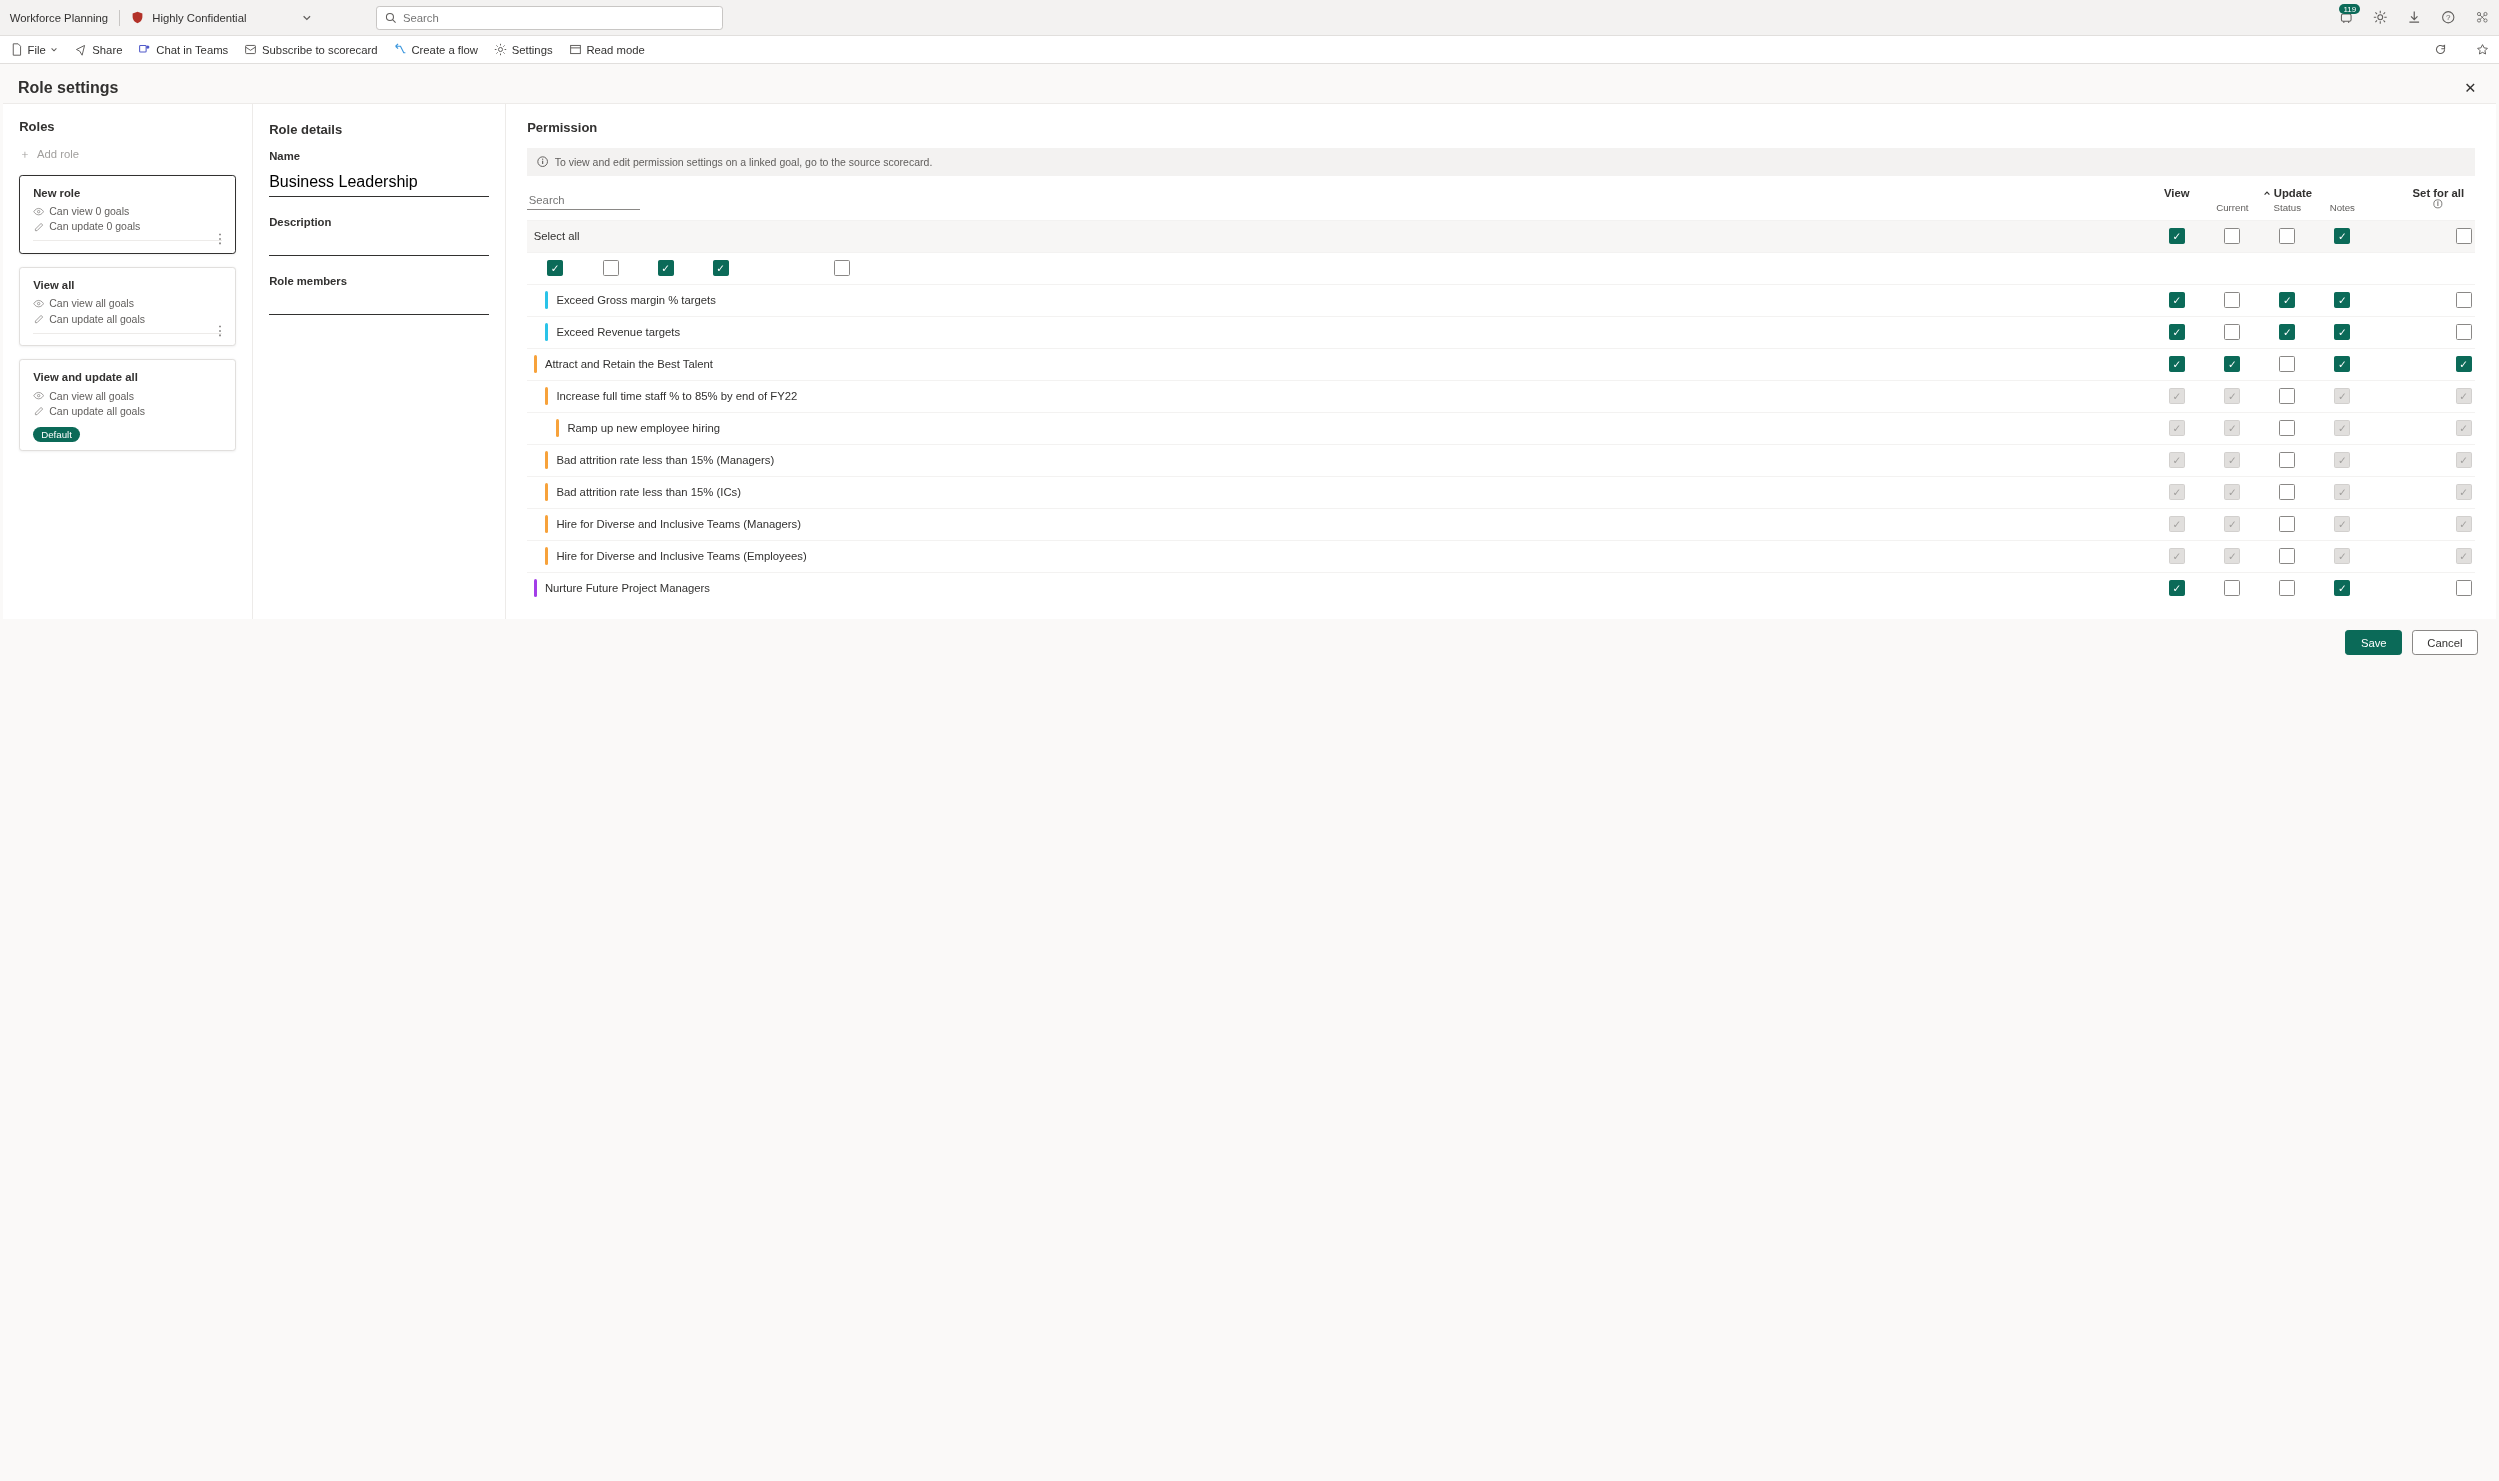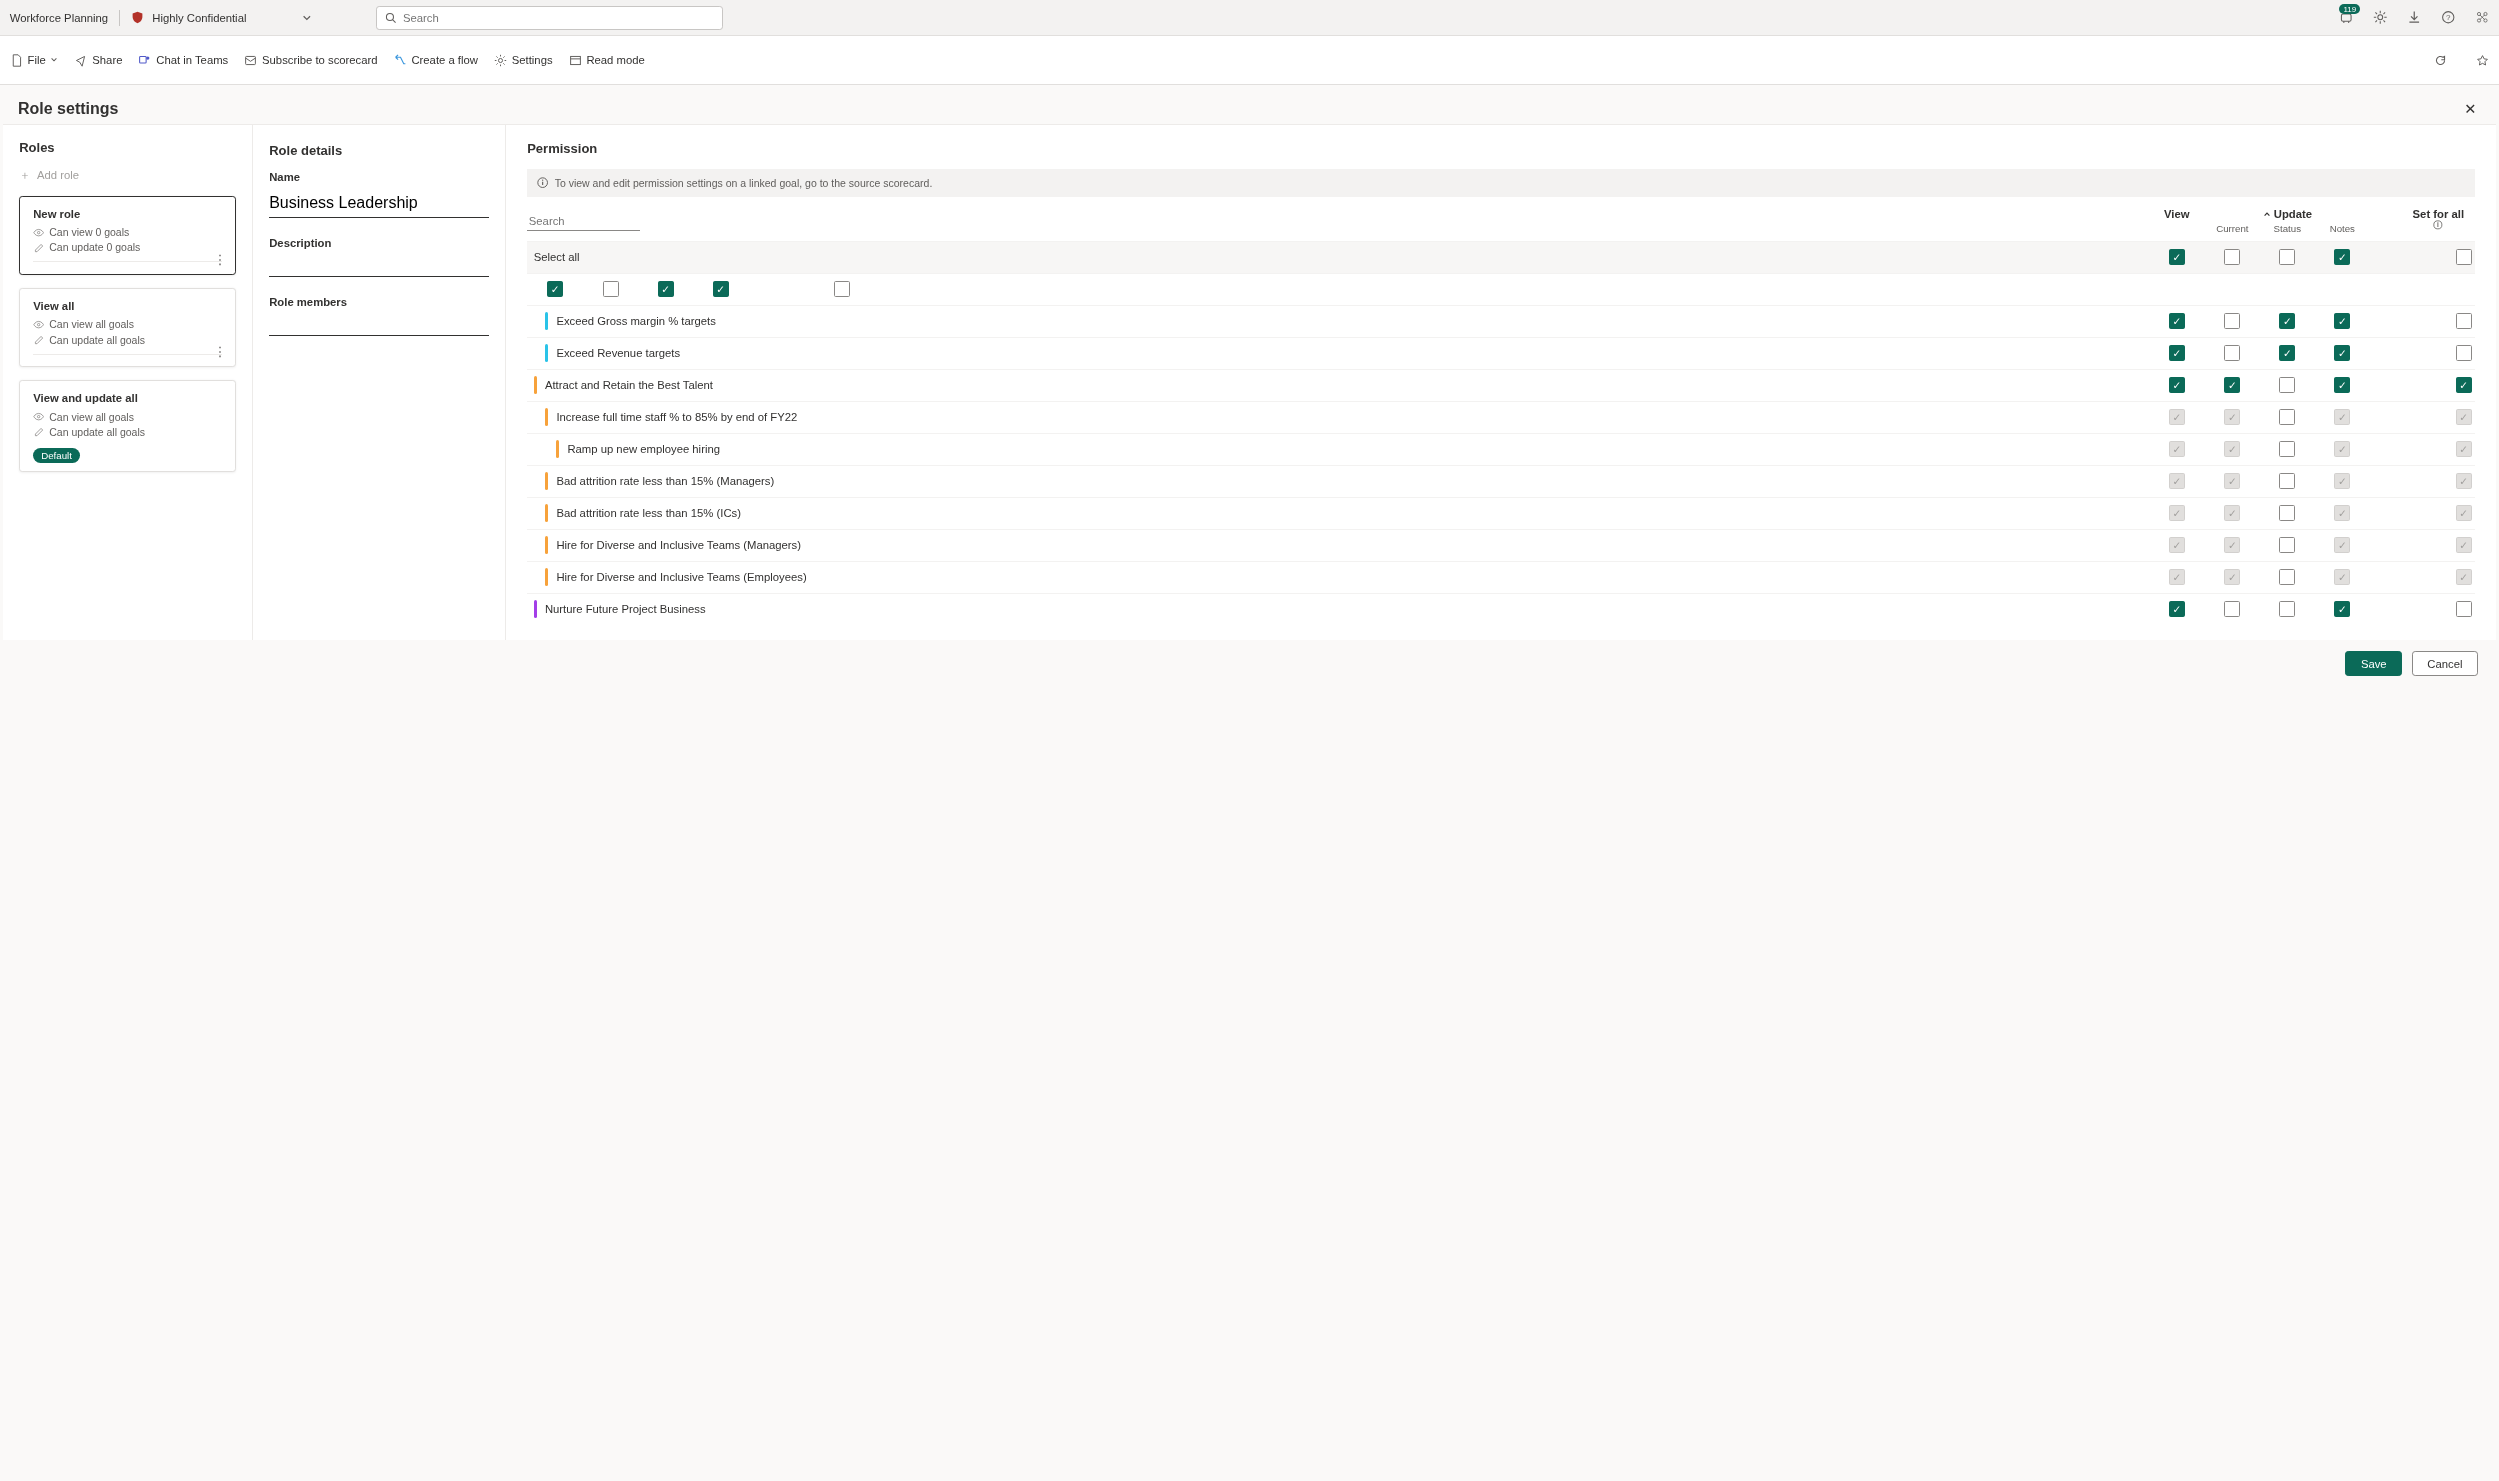--- a/index.html
+++ b/index.html
@@ -13,21 +13,21 @@
 .sens-label { font-size:11.3px; color:#323130; }
 .sens-chevron { margin-left:48px; color:#605e5c; }
 .search-wrap { margin-left:56px; display:flex; align-items:center; width:347px; height:24px; background:#fff; border:0.8px solid #c8c6c4; border-radius:3.2px; padding:0 8px; gap:6.5px; }
 .search-wrap input { border:none; outline:none; flex:1; font-size:11.3px; background:transparent; }
 .app-bar-spacer { flex:1; }
 .app-icons { display:flex; align-items:center; gap:19.4px; color:#605e5c; }
 .badge { position:relative; }
 .badge-count { position:absolute; top:-6.5px; right:-6.5px; background:#0b6a58; color:#fff; font-size:8px; padding:0.8px 4px; border-radius:6.5px; }
 
 
-.cmd-bar { display:flex; align-items:center; height:49px; background:#fff; border-bottom:0.8px solid #e1dfdd; padding:0 9.7px; gap:16px; font-size:11.3px; color:#323130; }
+.cmd-bar { display:flex; align-items:center; height:28px; background:#fff; border-bottom:0.8px solid #e1dfdd; padding:0 9.7px; gap:16px; font-size:11.3px; color:#323130; }
 .cmd-item { display:flex; align-items:center; gap:4.8px; cursor:pointer; }
 .cmd-bar-spacer { flex:1; }
 
 
 .page-header { display:flex; align-items:center; justify-content:space-between; padding:14.5px 22.6px 6.5px 18px; }
 .page-title { font-size:16px; font-weight:600; }
 .close-x { color:#323130; font-size:14.5px; cursor:pointer; }
 
 
 .content { display:flex; border-top:0.8px solid #edebe9; height:516px; background:#fff; margin:0 3.2px;}
@@ -546,21 +546,21 @@
     <div class="cb-cell">
             <div class="cb disabled checked"></div>
           </div>
     <div class="cb-cell setall">
             <div class="cb disabled checked"></div>
           </div>
         </div>
         <div class="perm-row">
           <div style="display:flex;align-items:center;flex:1;padding-left:6.5px">
             <span class="indent-bar" style="background:#a33ee8"></span>
-            <span class="goal-label">Nurture Future Project Business</span>
+            <span class="goal-label">Nurture Future Project Managers</span>
           </div>
     <div class="cb-cell view">
             <div class="cb checked"></div>
           </div>
     <div class="cb-cell">
             <div class="cb"></div>
           </div>
     <div class="cb-cell">
             <div class="cb"></div>
           </div>

